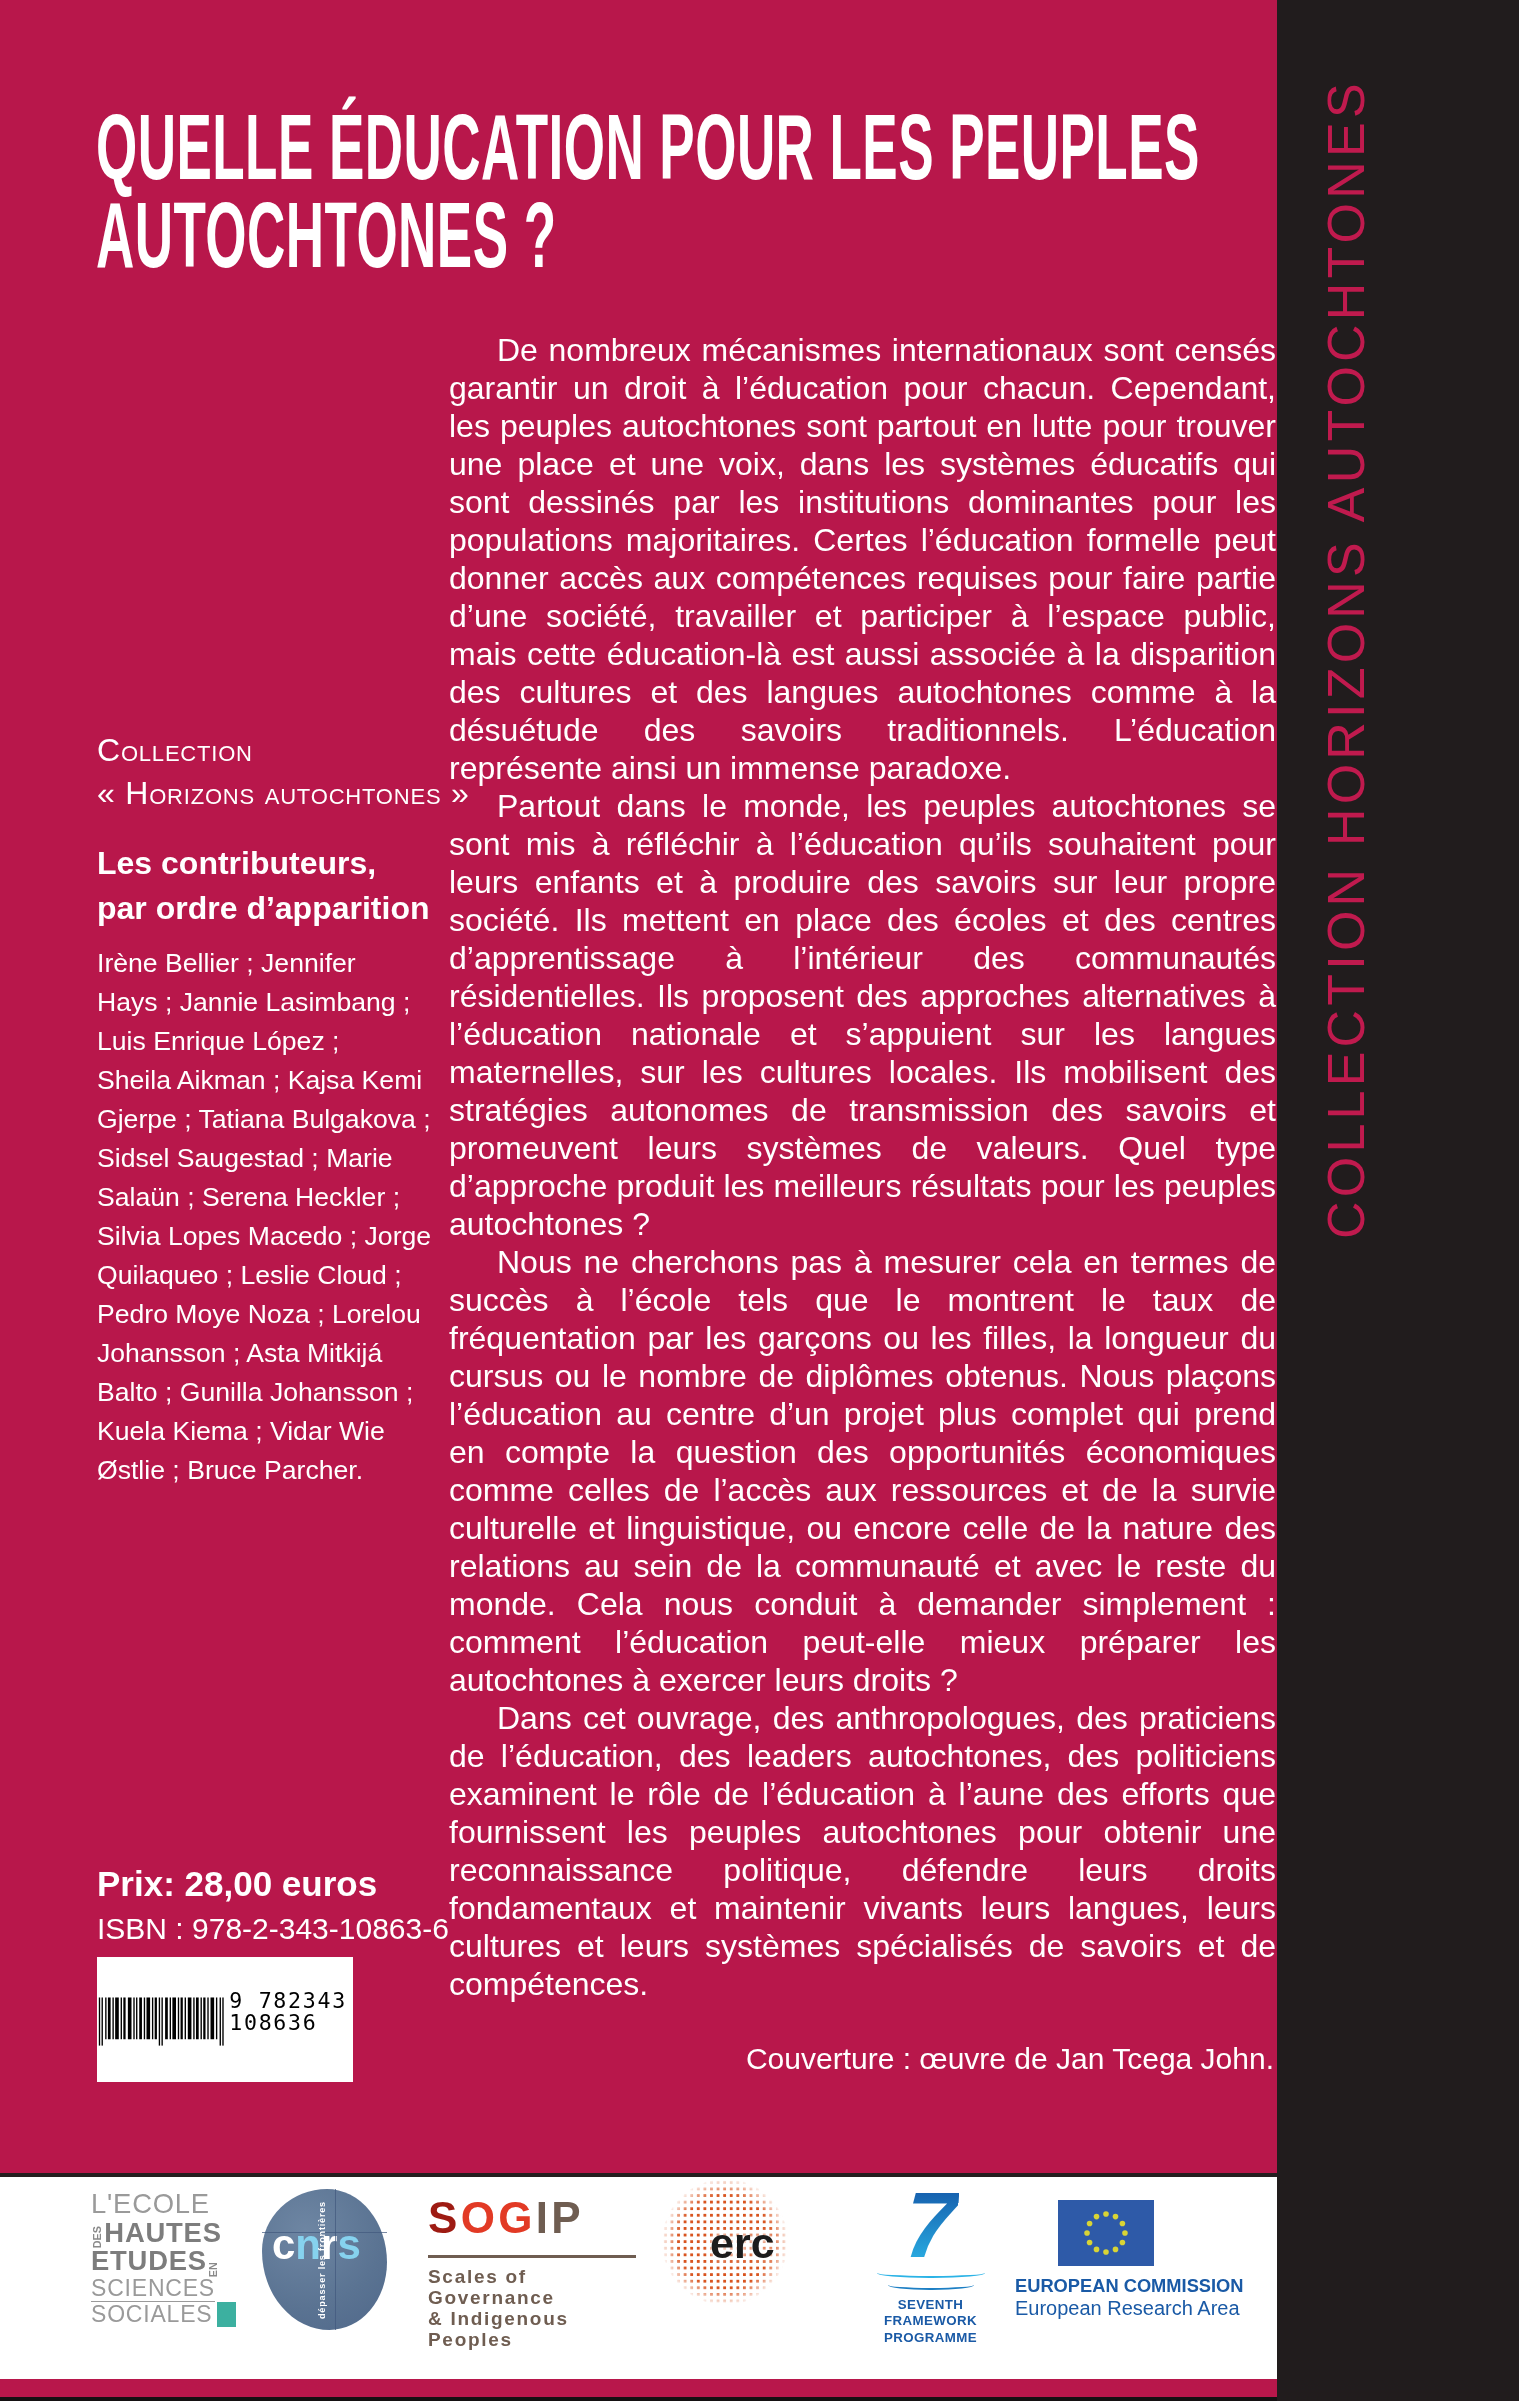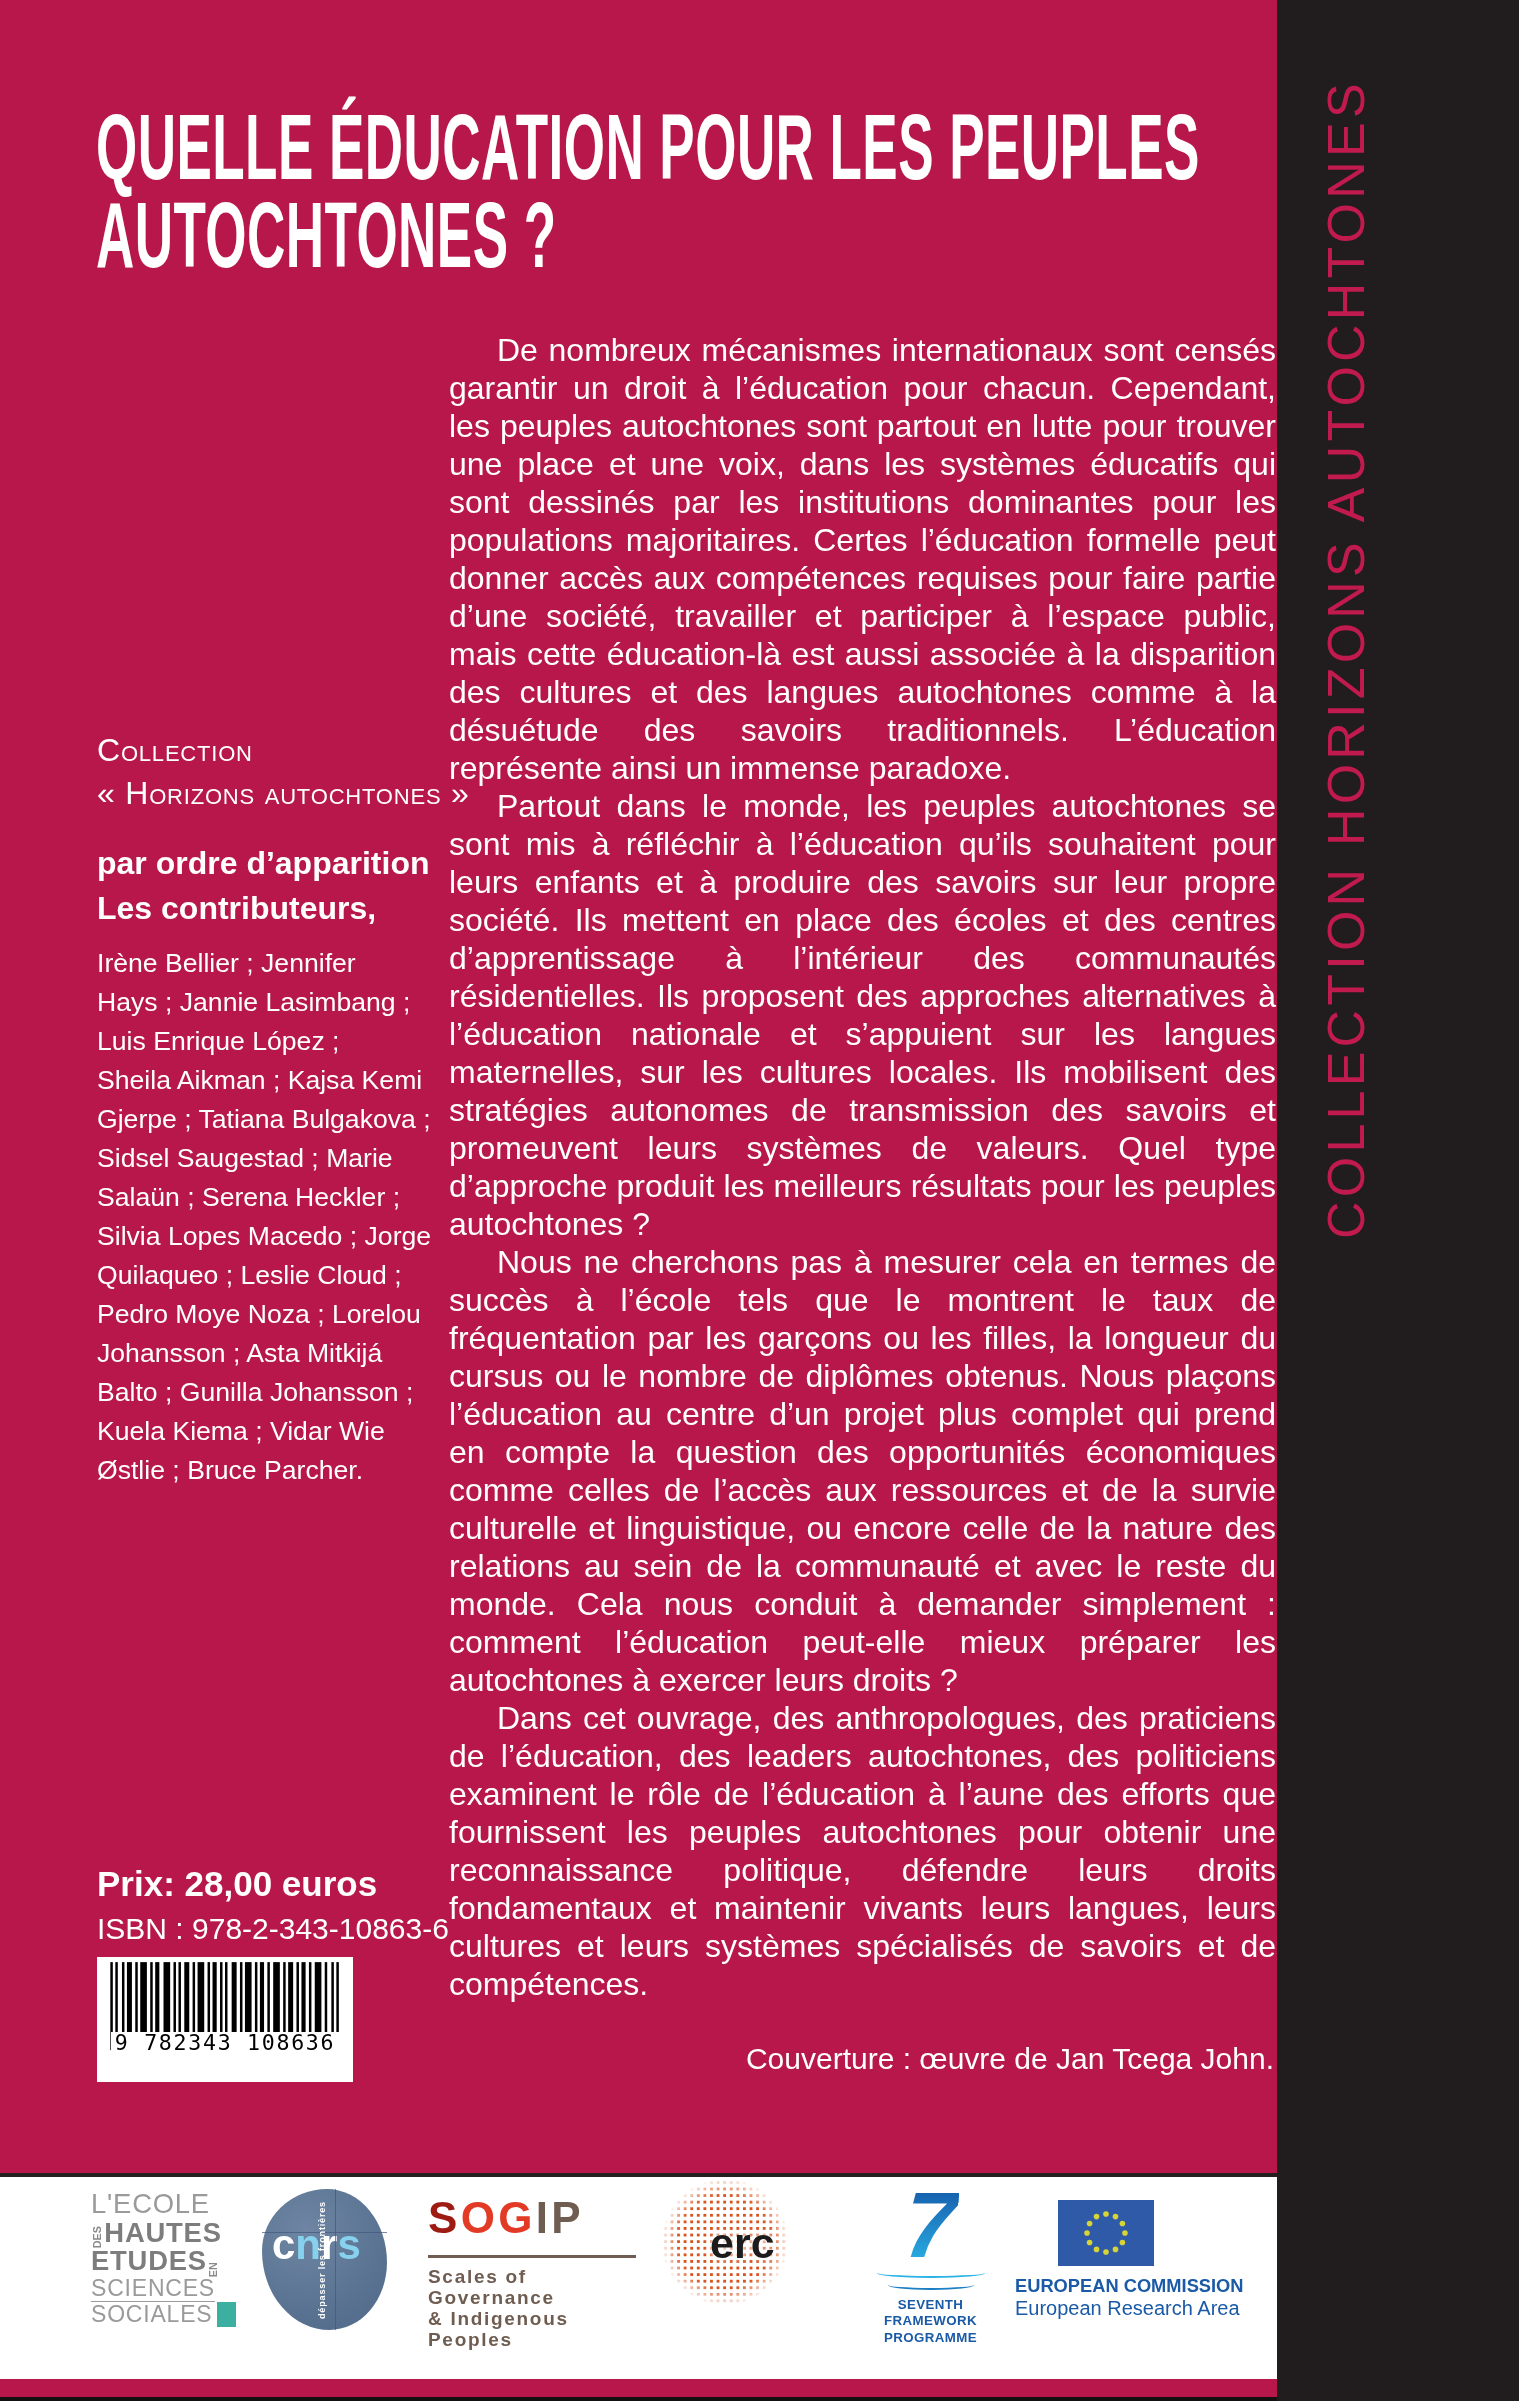--- a/index.html
+++ b/index.html
@@ -38,21 +38,21 @@
   .synopsis{
     position:absolute;left:449px;top:331px;width:827px;color:#ffffff;
     font-size:32px;line-height:38px;text-align:justify;
   }
   .synopsis p{margin:0;text-indent:48px;}
   
   .price{position:absolute;left:97px;top:1864px;color:#fff;font-size:35px;font-weight:700;}
   .isbn{position:absolute;left:97px;top:1912px;color:#fff;font-size:30px;}
   .barcode{
     position:absolute;left:97px;top:1957px;width:256px;height:125px;background:#ffffff;
-    display:flex;flex-direction:column;align-items:center;justify-content:flex-start;padding-top:5px;box-sizing:border-box;
+    display:flex;flex-direction:row;align-items:center;justify-content:flex-start;padding-top:5px;box-sizing:border-box;
   }
   .barcode svg{display:block;}
   .barcode-digits{
     font-family:"DejaVu Sans Mono",monospace;font-size:21.6px;color:#000;
     letter-spacing:1.7px;margin-top:-20px;background:#fff;padding:0 3.3px;line-height:21.6px;
   }
   .credit{
     position:absolute;left:449px;top:2042px;width:825px;text-align:right;
     color:#fff;font-size:30px;
   }
@@ -128,22 +128,22 @@
     <div>QUELLE ÉDUCATION POUR LES PEUPLES</div>
     <div>AUTOCHTONES ?</div>
   </div>
 
   <div class="collection">
     <div>Collection</div>
     <div>« Horizons autochtones »</div>
   </div>
 
   <div class="contrib-heading">
+    <div>Les contributeurs,</div>
     <div>par ordre d’apparition</div>
-    <div>Les contributeurs,</div>
   </div>
 
   <div class="contributors">
     <div>Irène Bellier ; Jennifer</div>
     <div>Hays ; Jannie Lasimbang ;</div>
     <div>Luis Enrique López ;</div>
     <div>Sheila Aikman ; Kajsa Kemi</div>
     <div>Gjerpe ; Tatiana Bulgakova ;</div>
     <div>Sidsel Saugestad ; Marie</div>
     <div>Salaün ; Serena Heckler ;</div>

